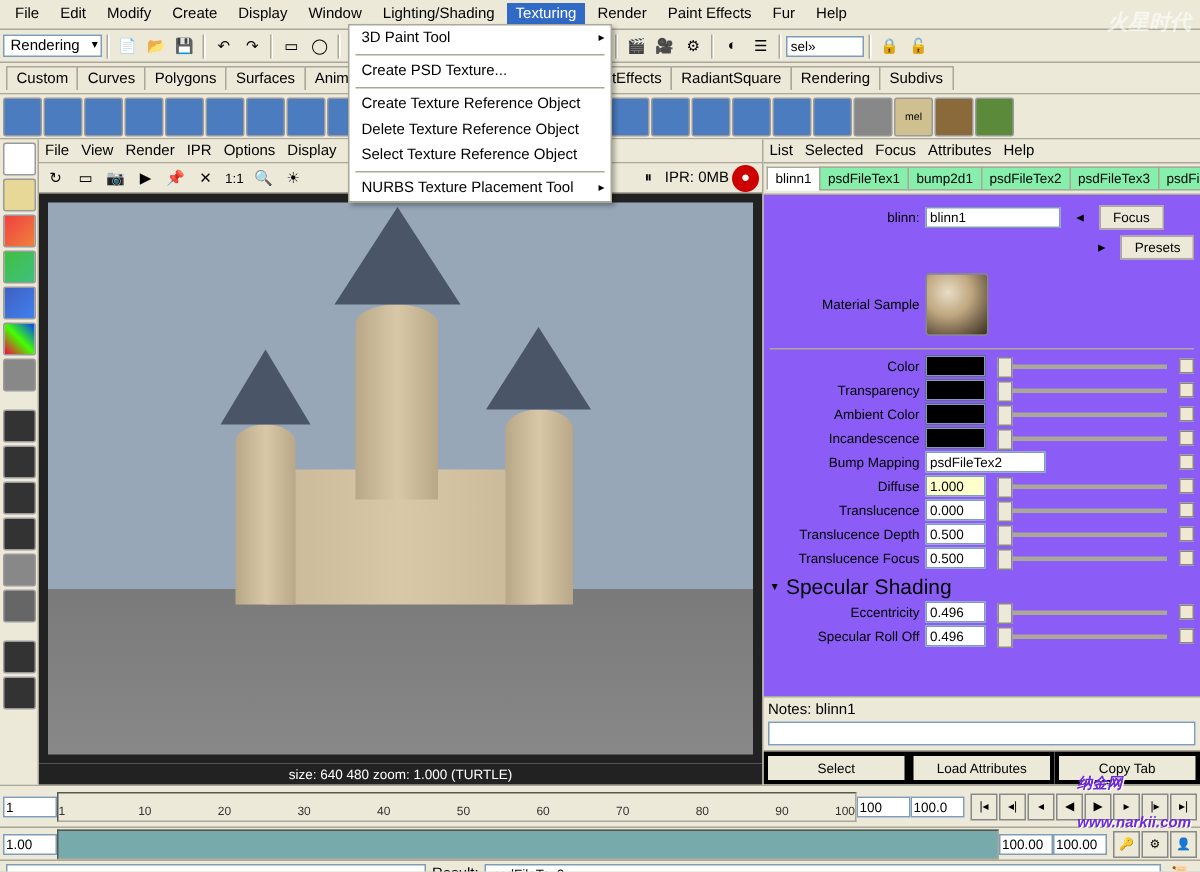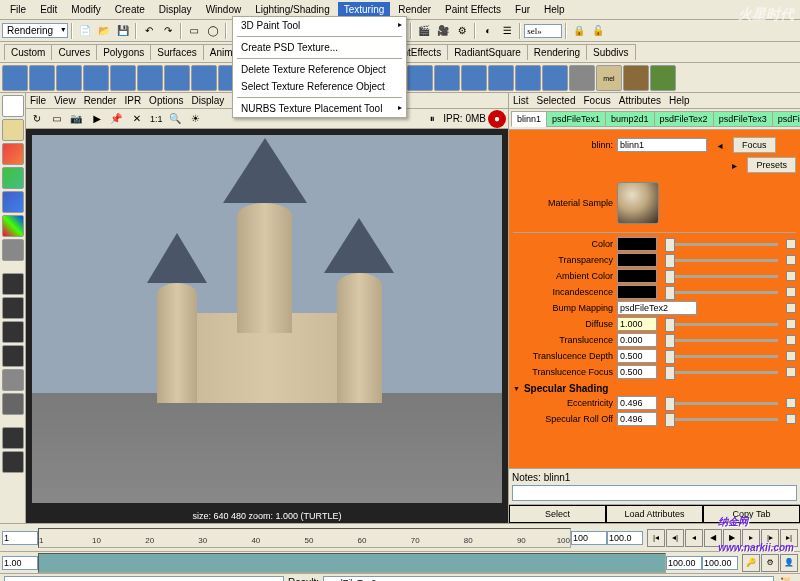--- a/index.html
+++ b/index.html
@@ -33,37 +33,37 @@
 .roof{position:absolute;width:0;height:0;border-style:solid}
 .roof1{left:10px;bottom:120px;border-width:0 30px 50px 30px;border-color:transparent transparent #4a5568 transparent}
 .roof2{right:3px;bottom:130px;border-width:0 35px 55px 35px;border-color:transparent transparent #4a5568 transparent}
 .roof3{left:86px;bottom:200px;border-width:0 42px 65px 42px;border-color:transparent transparent #4a5568 transparent}
 .vp-status{background:#222;color:#fff;text-align:center;padding:2px;font-size:9px}
 .attr-panel{width:292px;background:#ece9d8;border-left:1px solid #aca899;display:flex;flex-direction:column;overflow:hidden}
 .attr-menu{padding:2px 4px;display:flex;gap:8px;border-bottom:1px solid #aca899}
 .attr-tabs{padding:2px;display:flex;gap:0;border-bottom:1px solid #aca899}
 .attr-tab{padding:2px 5px;border:1px solid #aca899;background:#86efac;font-size:9px;margin-right:-1px;white-space:nowrap}
 .attr-tab.active{background:#fff;border-bottom-color:#fff}
-.attr-body{flex:1;padding:4px;overflow-y:auto;background:#f97316}
+.attr-body{flex:1;padding:4px;overflow-y:auto;background:#8b5cf6}
 .attr-row{display:flex;align-items:center;margin:2px 0;gap:4px}
 .attr-label{width:100px;text-align:right;font-size:9px}
 .attr-input{width:40px;border:1px solid #7f9db9;background:#fff;padding:1px 2px;font-size:9px}
 .attr-input.ylw{background:#ffffcc}
 .attr-slider{flex:1;height:3px;background:#aca899;position:relative;margin:0 4px}
 .attr-slider::after{content:"";position:absolute;width:8px;height:12px;background:#ece9d8;border:1px solid #888;top:-5px;left:0}
 .attr-swatch{width:40px;height:14px;background:#000;border:1px solid #7f9db9}
 .attr-btn{border:1px solid #aca899;background:#ece9d8;padding:2px 8px;font-size:9px}
 .attr-map{width:10px;height:10px;border:1px solid #888;background:#f0e8d0}
-.section-hdr{display:flex;align-items:center;gap:4px;font-weight:bold;font-size:10px;margin:4px 0 2px}
+.section-hdr{display:flex;align-items:center;gap:4px;font-weight:normal;font-size:14px;margin:4px 0 2px}
 .section-hdr::before{content:"▼";font-size:7px}
 .mat-sample{width:42px;height:42px;background:radial-gradient(circle at 35% 30%,#e8ddc8,#c0a880 40%,#7a6850 70%,#3a3020);border-radius:3px;border:1px solid #888}
 .notes-area{border-top:1px solid #aca899;padding:3px;font-size:9px}
 .notes-box{background:#fff;border:1px solid #7f9db9;height:16px;margin-top:2px}
 .attr-footer{display:flex;border-top:1px solid #aca899}
-.attr-footer button{flex:1;border:1px solid #000000;background:#ece9d8;padding:3px;font-size:9px}
+.attr-footer button{flex:1;border:3px solid #000000;background:#ece9d8;padding:3px;font-size:9px}
 .dropdown-menu{position:absolute;background:#fff;border:1px solid #aca899;box-shadow:2px 2px 3px rgba(0,0,0,0.3);z-index:100;min-width:165px}
 .dropdown-menu div{padding:3px 20px 3px 8px;font-size:10px;position:relative}
 .dropdown-menu .menu-sep{height:1px;background:#aca899;padding:0;margin:2px 4px}
 .dropdown-menu div.highlighted{border:2px solid #e04040;border-radius:8px;margin:0 2px;padding:1px 18px 1px 6px}
 .dropdown-menu .sub::after{content:"▸";position:absolute;right:4px;font-size:8px}
 .timeline{background:#ece9d8;border-top:1px solid #aca899;padding:2px;display:flex;align-items:center;height:28px}
 .timeline-track{flex:1;height:20px;background:#ece9d8;border:1px inset #aca899;position:relative;display:flex;align-items:flex-end}
 .timeline-tick{font-size:8px;color:#333;position:absolute;bottom:2px}
 .play-controls{display:flex;gap:1px;margin-left:4px}
 .play-btn{width:18px;height:18px;border:1px solid #888;background:#ece9d8;font-size:8px;display:flex;align-items:center;justify-content:center}
@@ -89,20 +89,21 @@
   <span>Paint Effects</span>
   <span>Fur</span>
   <span>Help</span>
 </div>
 
 <div class="dropdown-menu" style="left:232px;top:16px">
   <div class="sub">3D Paint Tool</div>
   <div class="menu-sep"></div>
   <div>Create PSD Texture...</div>
   <div class="menu-sep"></div>
+  <div>Create Texture Reference Object</div>
   <div>Delete Texture Reference Object</div>
   <div>Select Texture Reference Object</div>
   <div class="menu-sep"></div>
   <div class="sub">NURBS Texture Placement Tool</div>
 </div>
 
 <div class="toolbar-row">
   <span class="dropdown-btn">Rendering</span>
   <div class="sep"></div>
   <span class="tool-icon">📄</span>
@@ -126,21 +127,21 @@
   <span class="tool-icon">◂</span>
   <span class="tool-icon">🔧</span>
   <div class="sep"></div>
   <span class="tool-icon">🎬</span>
   <span class="tool-icon">🎥</span>
   <span class="tool-icon">⚙</span>
   <div class="sep"></div>
   <span class="tool-icon">◐</span>
   <span class="tool-icon">☰</span>
   <div class="sep"></div>
-  <input class="attr-input" style="width: 38px; font-family: Liberation Serif, serif;" value="sel»">
+  <input class="attr-input" style="width: 52px;" value="sel»">
   <div class="sep"></div>
   <span class="tool-icon">🔒</span>
   <span class="tool-icon">🔓</span>
 </div>
 
 <div class="shelf-tabs">
   <span class="shelf-tab">Custom</span>
   <span class="shelf-tab">Curves</span>
   <span class="shelf-tab">Polygons</span>
   <span class="shelf-tab">Surfaces</span>

